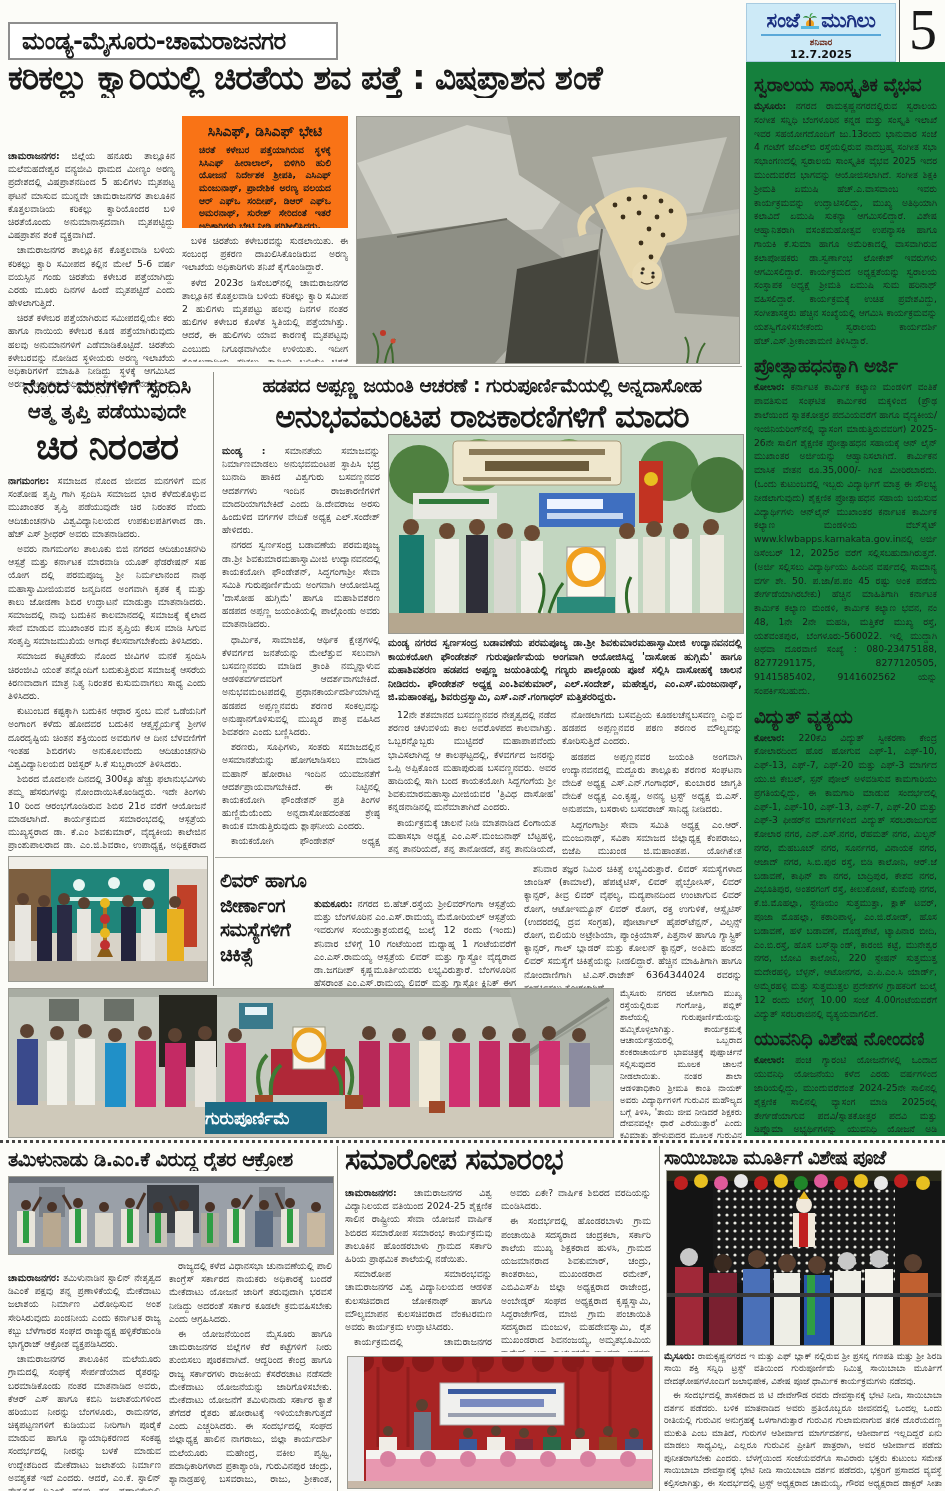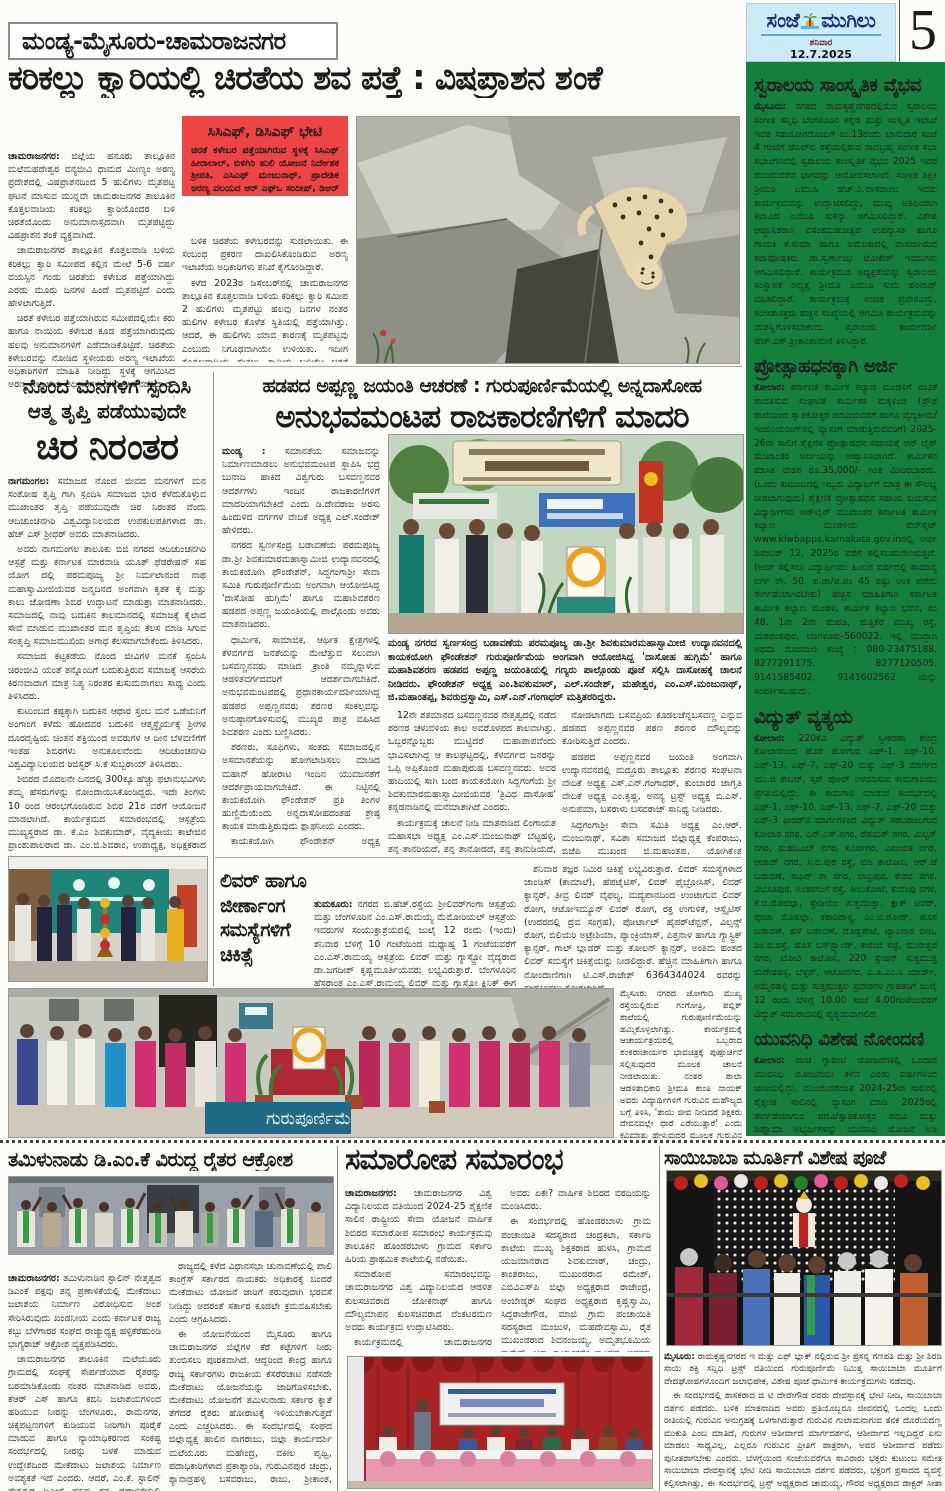--- a/index.html
+++ b/index.html
@@ -23,22 +23,22 @@
   
   .para{font-size:9.3px;line-height:1.42;text-align:justify;margin:0 0 2px;text-indent:9px;}
   .para.lead{text-indent:0;}
   .dateline{font-weight:bold;}
   .colbox{overflow:hidden;}
   .photo{border:1px solid #9a9a92;display:block;}
   
   .lead-headline{left:8px;top:58px;width:736px;font-size:33px;font-weight:800;letter-spacing:-1px;
                  white-space:nowrap;overflow:hidden;}
   .lead-col1{left:8px;top:125px;width:167px;height:248px;margin-top:24px;}
-  .graybox{left:182px;top:116px;width:166px;height:80px;background:#ef4444;box-sizing:border-box;
-           padding:7px 9px;overflow:hidden;}
+  .graybox{left:182px;top:116px;width:166px;height:112px;background:#f97316;box-sizing:border-box;
+           padding:7px 17px;overflow:hidden;}
   .graybox .gb-title{font-size:14px;font-weight:800;text-align:center;margin:0 0 4px;}
   .graybox .gb-body{font-size:9.2px;font-weight:700;line-height:1.38;text-align:justify;}
   .lead-col2{left:182px;top:234px;width:166px;height:128px;}
   .lead-photo{left:356px;top:116px;width:382px;height:246px;}
   .hrule{background:#a8a8a0;height:1px;}
   .vrule{background:#909088;width:1px;}
   
   .ls-head-sm{left:8px;top:374px;width:198px;text-align:center;font-size:20px;font-weight:800;line-height:1.25;}
   .ls-head-lg{left:8px;top:426px;width:198px;text-align:center;font-size:36px;font-weight:800;letter-spacing:-1px;}
   .ls-body{left:8px;top:474px;width:198px;height:378px;}
@@ -50,22 +50,22 @@
   .cs-photo{left:388px;top:434px;width:354px;height:198px;}
   .cs-caption{left:388px;top:636px;width:354px;height:70px;font-size:9.7px;font-weight:700;line-height:1.4;text-align:justify;overflow:hidden;}
   .cs-colB{left:388px;top:708px;width:168px;height:146px;}
   .cs-colC{left:562px;top:708px;width:180px;height:146px;}
   
   .hs-headline{left:220px;top:868px;width:90px;font-size:19px;font-weight:800;line-height:1.3;letter-spacing:-0.5px;}
   .hs-col1{left:314px;top:897px;width:202px;height:128px;}
   .hs-col2{left:524px;top:862px;width:218px;height:128px;}
   
   .wide-photo{left:8px;top:988px;width:604px;height:148px;}
-  .wide-label{left:205px;top:1102px;width:146px;height:32px;background:#1d6b85;color:#fff;
-              text-align:right;line-height:32px;font-size:17px;font-weight:400;}
+  .wide-label{left:205px;top:1102px;width:122px;height:32px;background:#1d6b85;color:#fff;
+              text-align:left;line-height:32px;font-size:17px;font-weight:700;}
   .wide-caption{left:620px;top:988px;width:122px;height:150px;font-size:8.6px;line-height:1.38;text-align:justify;overflow:hidden;}
   .dotted{left:0;top:1140px;width:945px;height:3px;
           background-image:repeating-linear-gradient(90deg,#444 0 3px,transparent 3px 6px);}
   
   .b1-headline{left:8px;top:1148px;width:326px;font-size:19.5px;font-weight:800;letter-spacing:-0.5px;white-space:nowrap;overflow:hidden;}
   .b1-photo{left:8px;top:1176px;width:324px;height:77px;}
   .b1-col1{left:8px;top:1259px;width:153px;height:230px;margin-top:12px;}
   .b1-col2{left:169px;top:1259px;width:163px;height:230px;}
   .b2-headline{left:345px;top:1142px;width:306px;font-size:29px;font-weight:800;letter-spacing:-1px;}
   .b2-col1{left:345px;top:1186px;width:147px;height:166px;}

